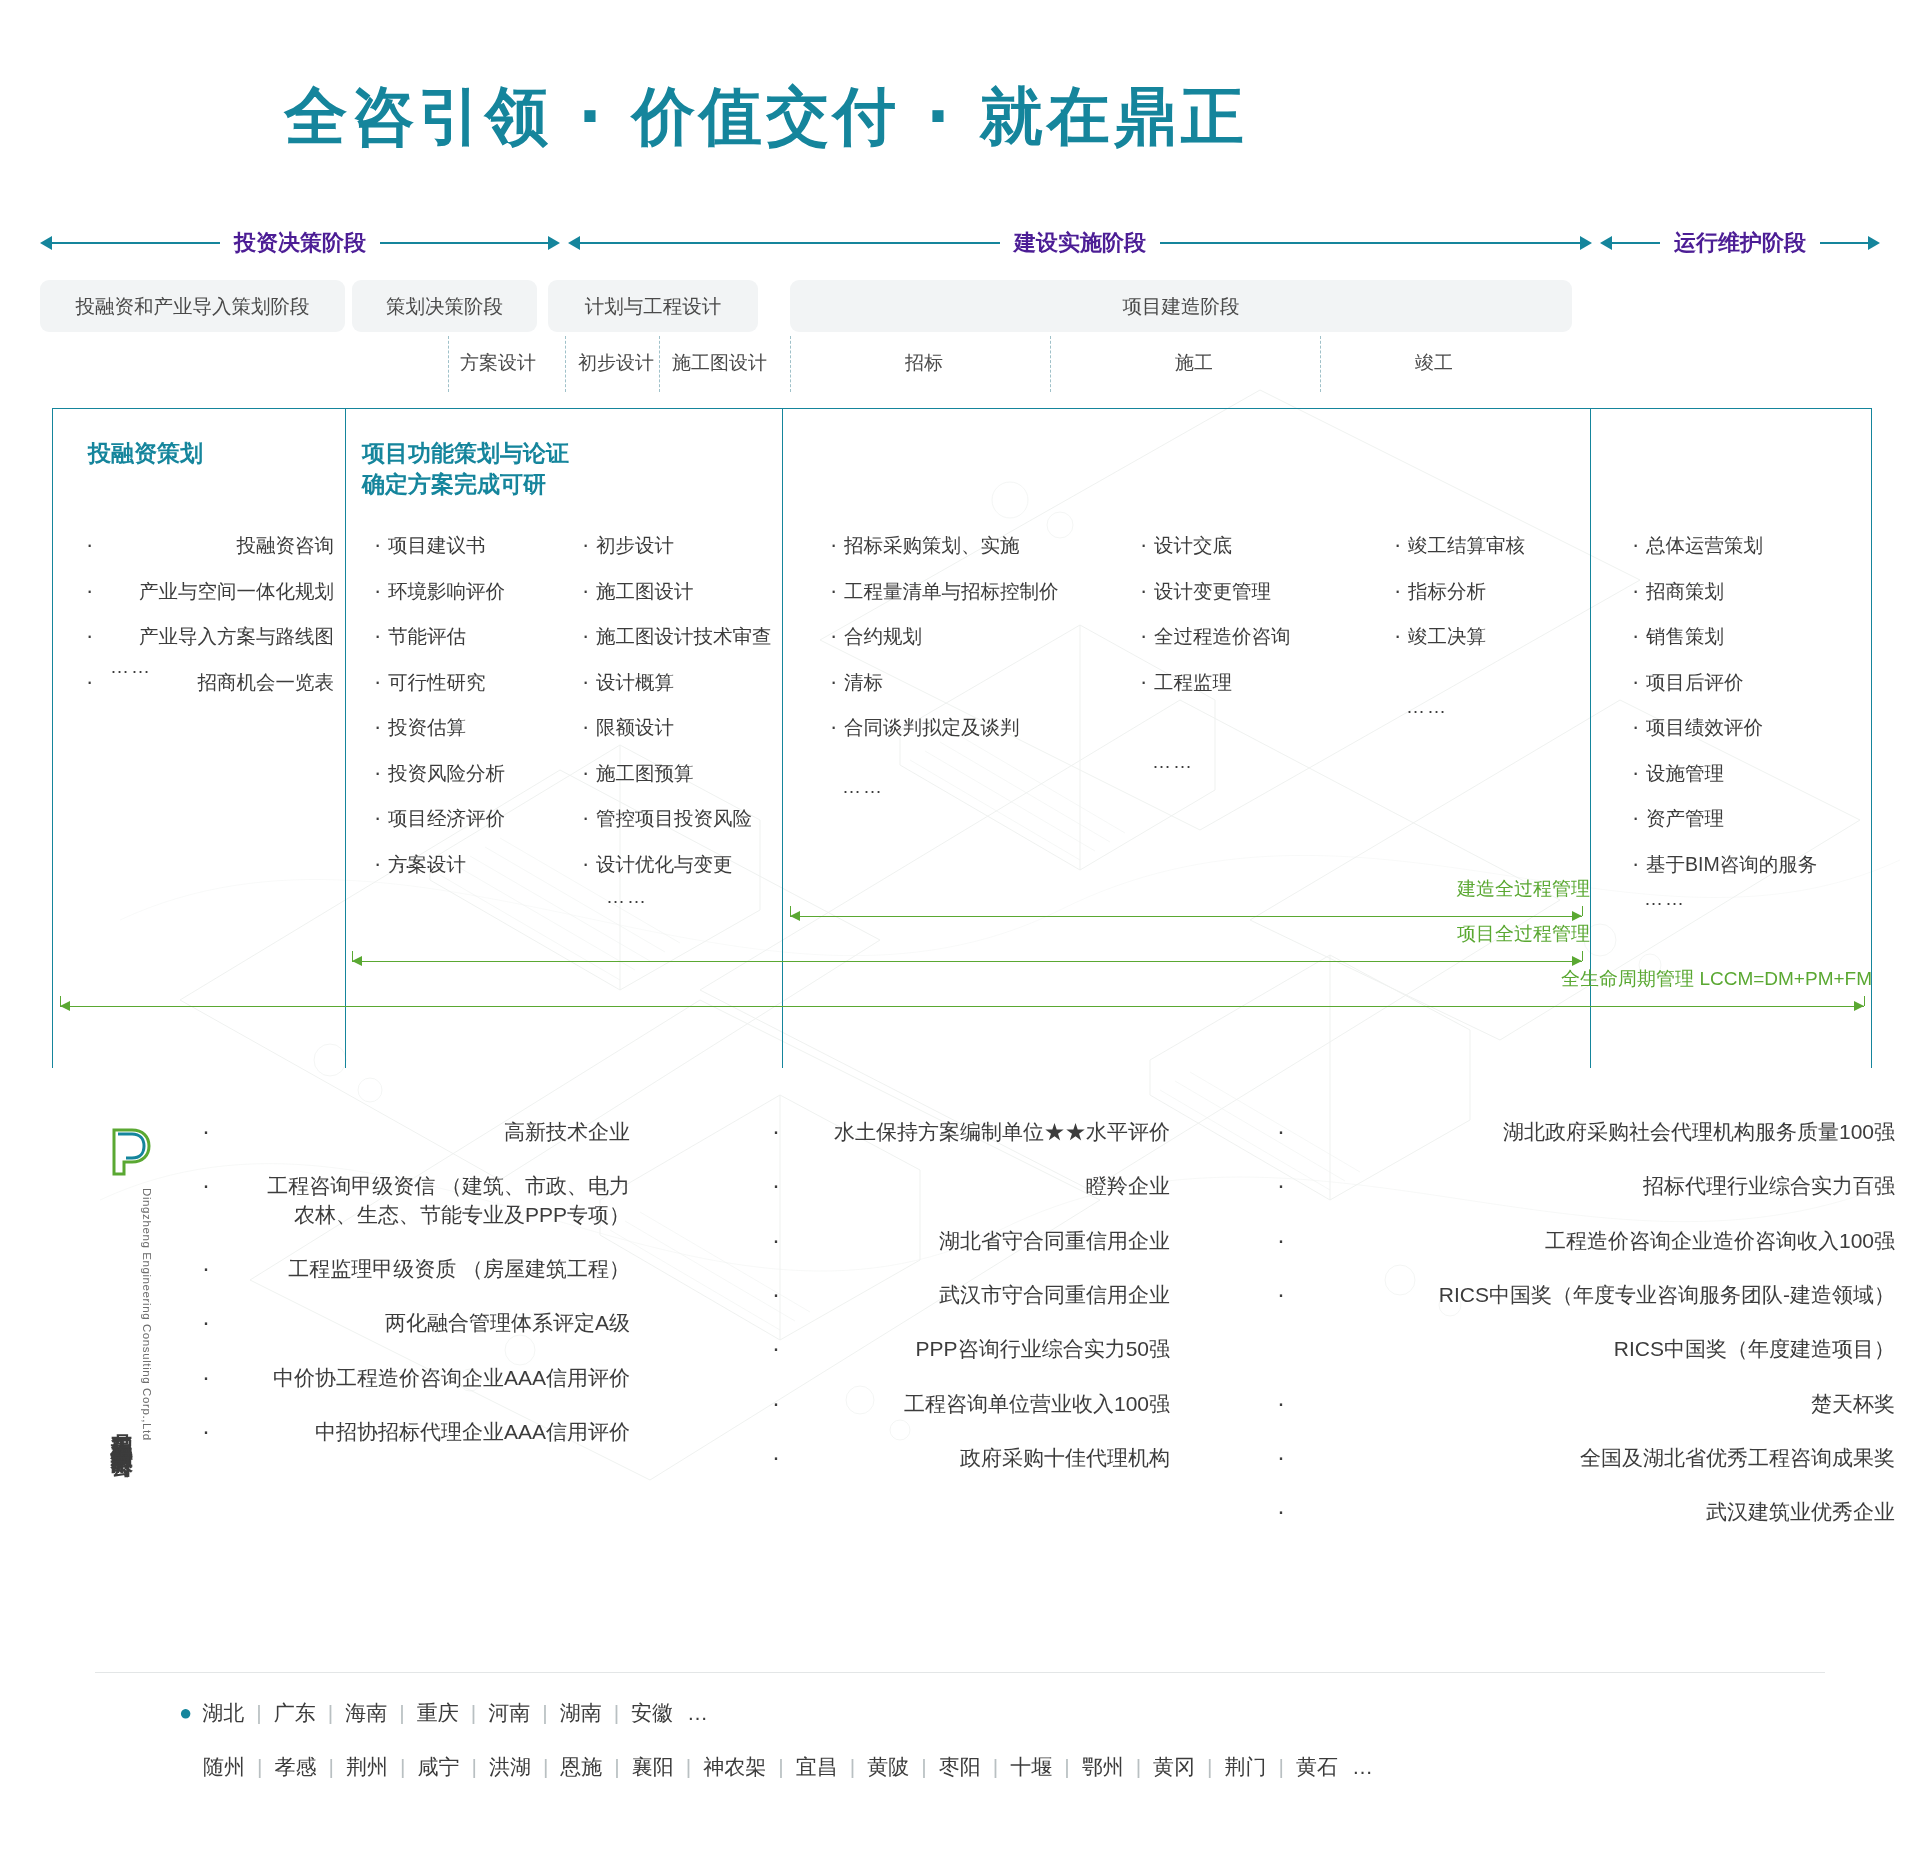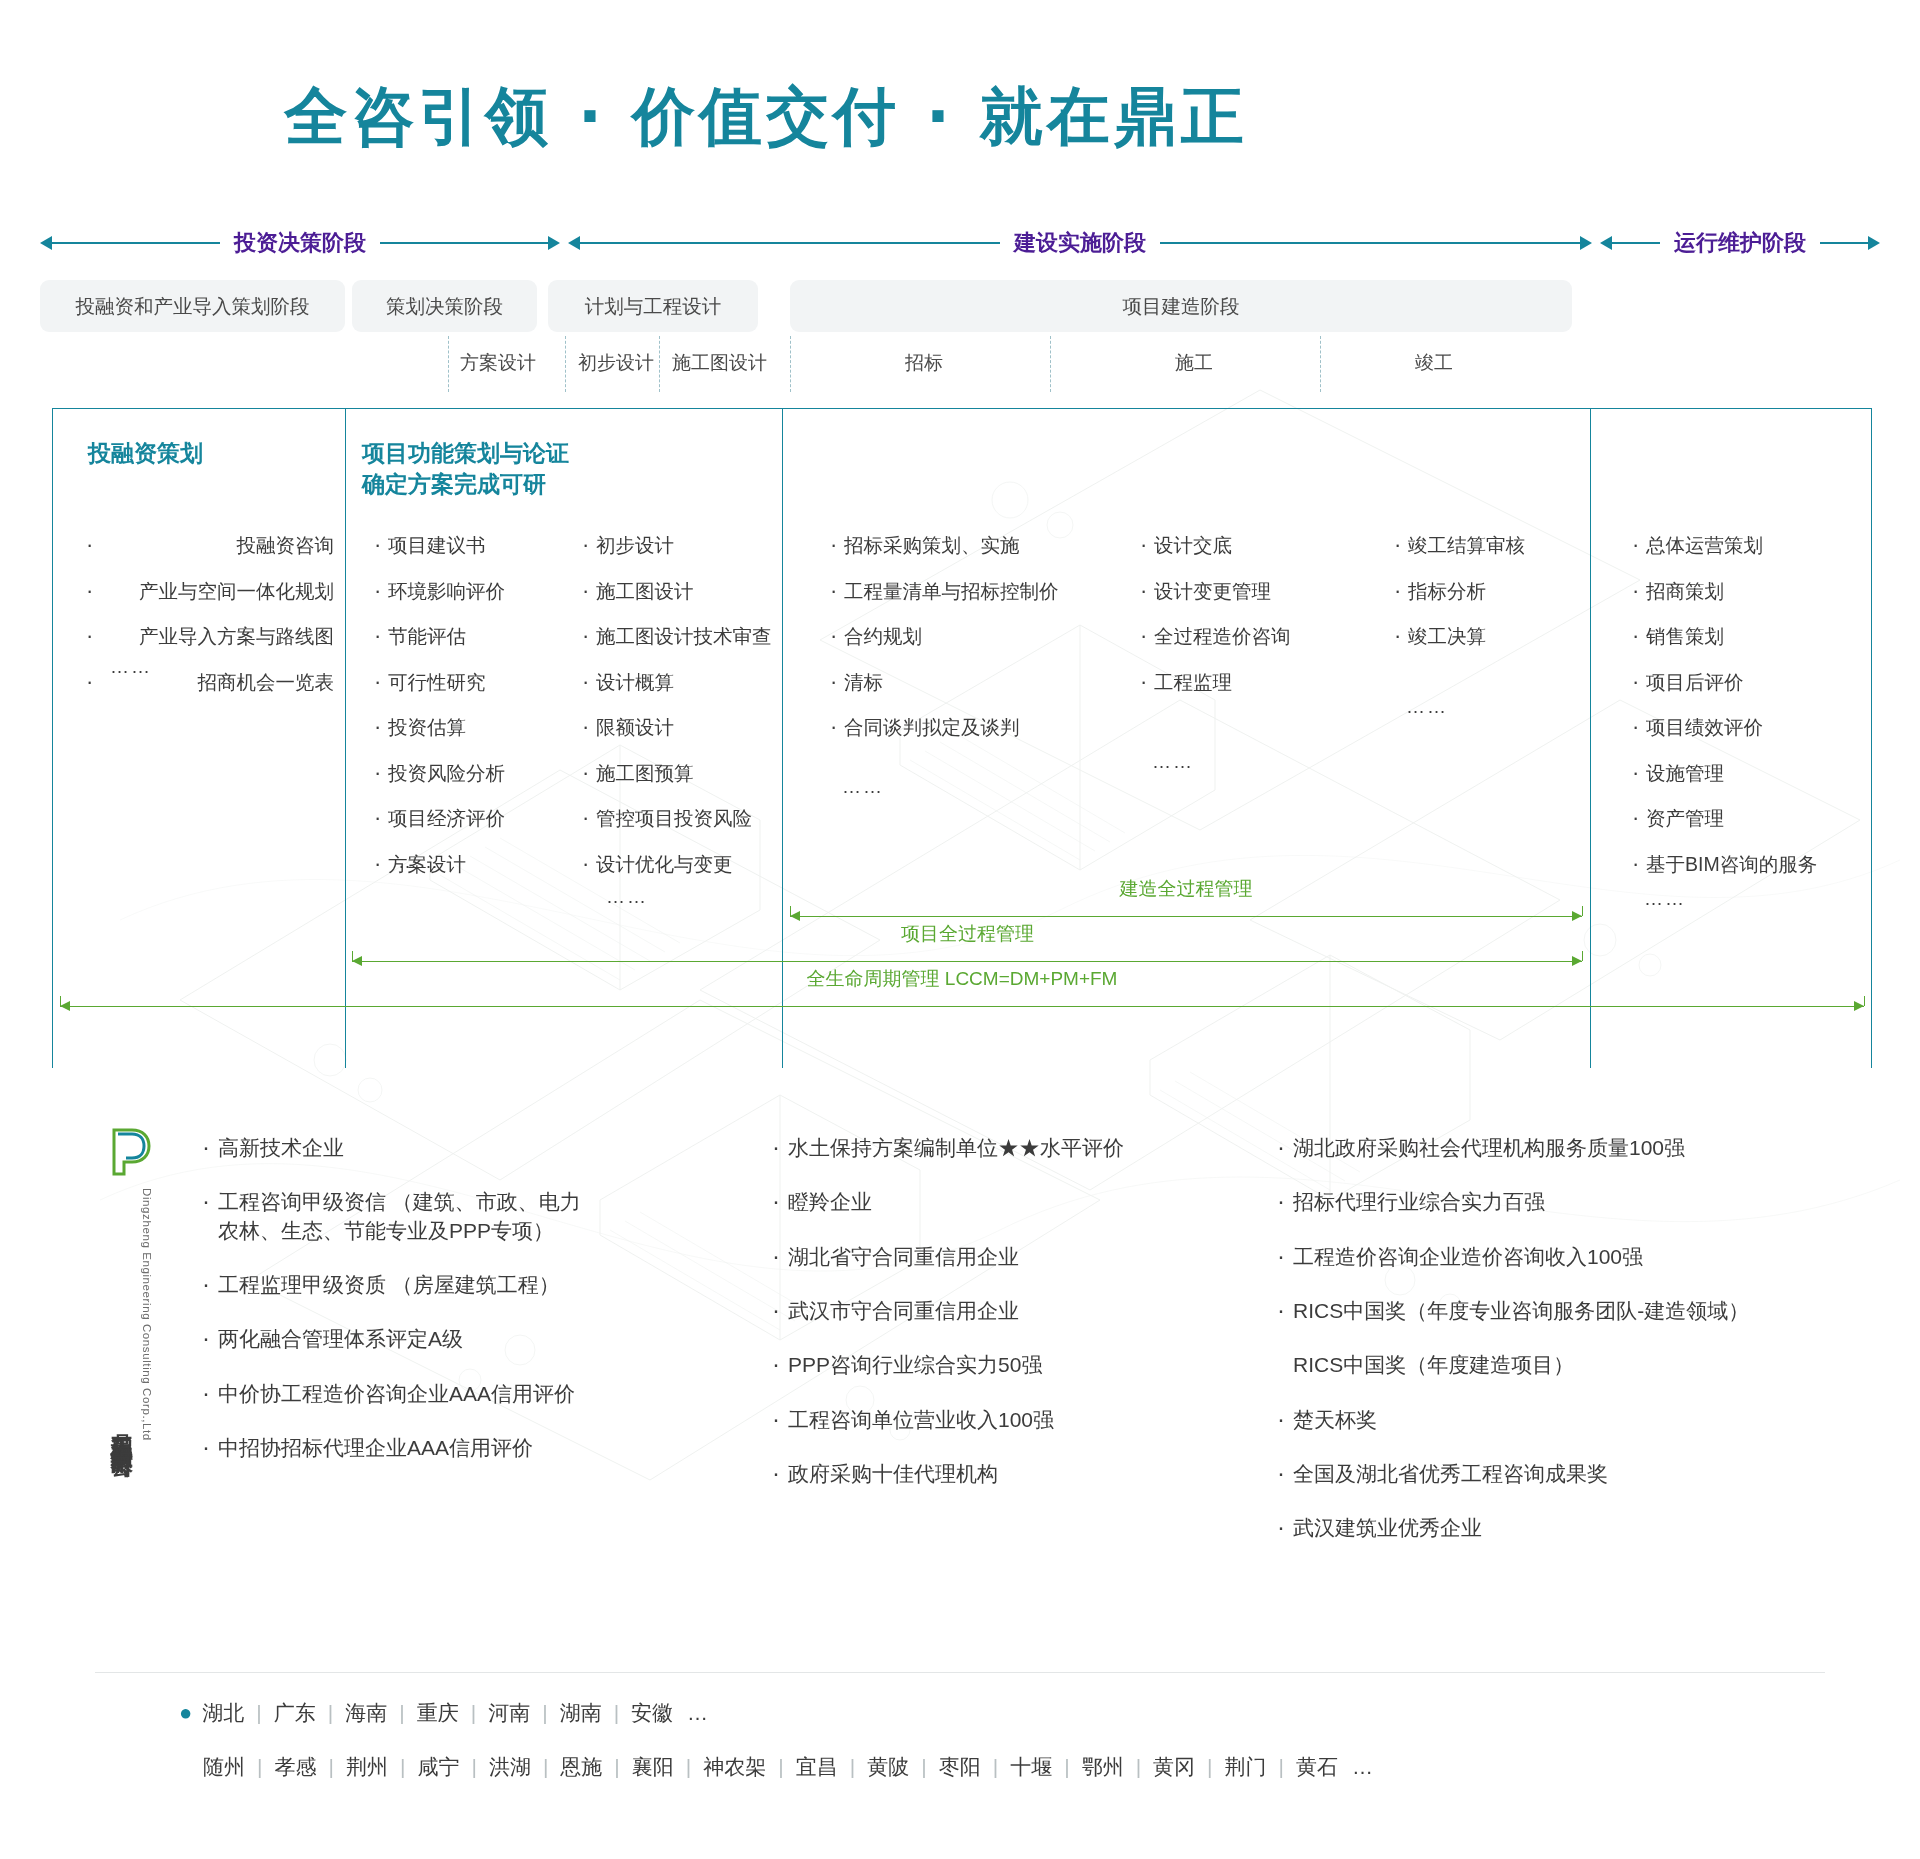--- a/index.html
+++ b/index.html
@@ -76,21 +76,21 @@
     margin:0 0 26px 0; white-space:nowrap; position:relative; padding-left:16px;
   }
   .bullets li::before {
     content:"·"; position:absolute; left:2px; top:-2px; font-size:22px; color:#3c3c3c;
   }
   .bullets ul { margin:0; padding:0; }
   .ellip { position:absolute; font-size:19px; color:#3c3c3c; letter-spacing:2px; }
 
   
   .green-label {
-    position:absolute; color:#5aa832; font-size:19px; white-space:nowrap; text-align:center;
+    position:absolute; color:#5aa832; font-size:19px; white-space:nowrap; text-align:right;
   }
   .green-arrow { position:absolute; height:1px; background:#5aa832; }
   .ga-head { position:absolute; width:0;height:0;
     border-top:5px solid transparent;border-bottom:5px solid transparent; }
   .ga-l { border-right:10px solid #5aa832; }
   .ga-r { border-left:10px solid #5aa832; }
   .gtick { position:absolute; width:1px; background:#5aa832; }
 
   
   .creds { position:relative; margin-top:22px; height:400px; }
@@ -98,21 +98,21 @@
   .logo-mark { width:44px; height:52px; margin:0 auto; position:relative; }
   .logo-cn {
     writing-mode:vertical-rl; font-size:22px; font-weight:bold; color:#3c3c3c;
     letter-spacing:2px; margin-top:10px; display:inline-block;
     font-family:"DejaVu Sans", sans-serif;
   }
   .logo-en {
     writing-mode:vertical-rl; font-size:11.5px; color:#6d6d6d; letter-spacing:0.6px;
     margin-top:10px; display:inline-block;
   }
-  .cred-col { position:absolute; top:16px; }
+  .cred-col { position:absolute; top:0;text-align:right; }
   .cred-col li {
     list-style:none; font-size:21px; color:#3c3c3c; line-height:1.35;
     margin:0 0 26px 0; position:relative; padding-left:18px; white-space:pre-line;
   }
   .cred-col li::before {
     content:"·"; position:absolute; left:2px; top:-3px; font-size:24px; color:#3c3c3c;
   }
   .cred-col li.nodot { padding-left:18px; }
   .cred-col li.nodot::before { content:""; }
   .cred-col ul { margin:0; padding:0; }

